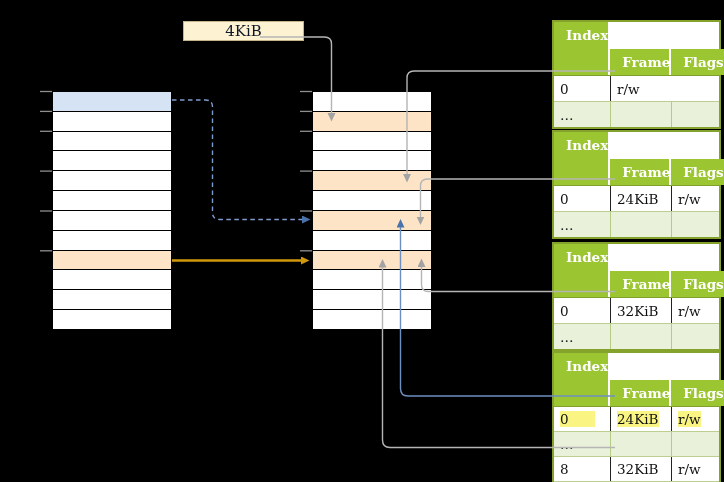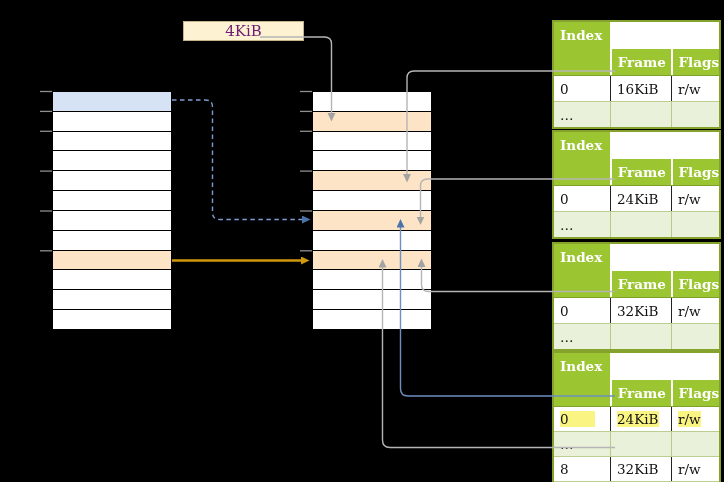--- a/index.html
+++ b/index.html
@@ -4,41 +4,41 @@
 <style>
   html,body{margin:0;padding:0;}
   body{background:#000;width:724px;height:482px;position:relative;overflow:hidden;
        font-family:"DejaVu Serif","Liberation Serif",serif;}
   #stage{position:absolute;left:0;top:0;width:724px;height:482px;background:#000;}
 
   
   .size-label{position:absolute;left:183px;top:21px;width:121px;height:20px;
     background:#fdf2d2;border:1px solid #c4b48c;box-sizing:border-box;
     display:flex;align-items:center;justify-content:center;
-    font-size:15px;color:#701a75;}
+    font-size:15px;color:#0f172a;}
 
   
   .mem-col{position:absolute;width:120px;height:239px;border:1.4px solid #000;
     box-sizing:border-box;display:flex;flex-direction:column;}
   .mem-col.left{left:52px;top:91px;}
   .mem-col.middle{left:312px;top:91px;}
   .mem-row{flex:1;border-bottom:1.4px solid #000;background:#fff;}
   .mem-row:last-child{border-bottom:none;}
   .mem-row.blue{background:#d5e3f5;}
   .mem-row.orange{background:#fde4c6;}
   .mem-row.plain{background:#fff;}
 
   
   .pt{position:absolute;left:552px;width:169px;border:2px solid #85a32c;
     box-sizing:border-box;background:#fff;display:flex;flex-direction:column;}
   .pt-row{display:flex;}
   .pt-row + .pt-row{border-top:1.3px solid #bccf90;}
   .pt-row.pt-head + .pt-row{border-top:1.3px solid #7fa02a;}
   .pt-hcell{background:#9cc532;color:#fff;font-weight:bold;font-size:13.5px;
-    padding:5px 0 5px 6px;box-sizing:border-box;}
+    padding:5px 0 5px 12px;box-sizing:border-box;}
   .pt-hcell + .pt-hcell{border-left:2px solid #fff;margin-top:27px;}
   .pt-cell{font-size:13.5px;color:#111;padding:4.5px 0 4.5px 6px;box-sizing:border-box;
     white-space:nowrap;overflow:hidden;}
   .pt.compact .pt-cell{padding:4px 0 4px 6px;}
   .pt-cell + .pt-cell{border-left:1.3px solid #222;}
   .pt-row.alt{background:#eaf1da;}
   .pt-row.alt .pt-cell + .pt-cell{border-left-color:#b5cc86;}
   .c0{width:56px;}
   .c1{width:61px;}
   .c2{flex:1;}
@@ -88,21 +88,20 @@
     </div>
 
   <div class="pt" id="pt0" style="top:20px">
       <div class="pt-row pt-head">
         <div class="pt-hcell c0">Index</div>
         <div class="pt-hcell c1">Frame</div>
         <div class="pt-hcell c2">Flags</div>
       </div>
       <div class="pt-row">
         <div class="pt-cell c0">0</div>
-        <div class="pt-cell c1">16KiB</div>
         <div class="pt-cell c2">r/w</div>
       </div>
       <div class="pt-row alt">
         <div class="pt-cell c0">…</div>
         <div class="pt-cell c1"></div>
         <div class="pt-cell c2"></div>
       </div>
     </div>
   <div class="pt" id="pt1" style="top:130px">
       <div class="pt-row pt-head">

